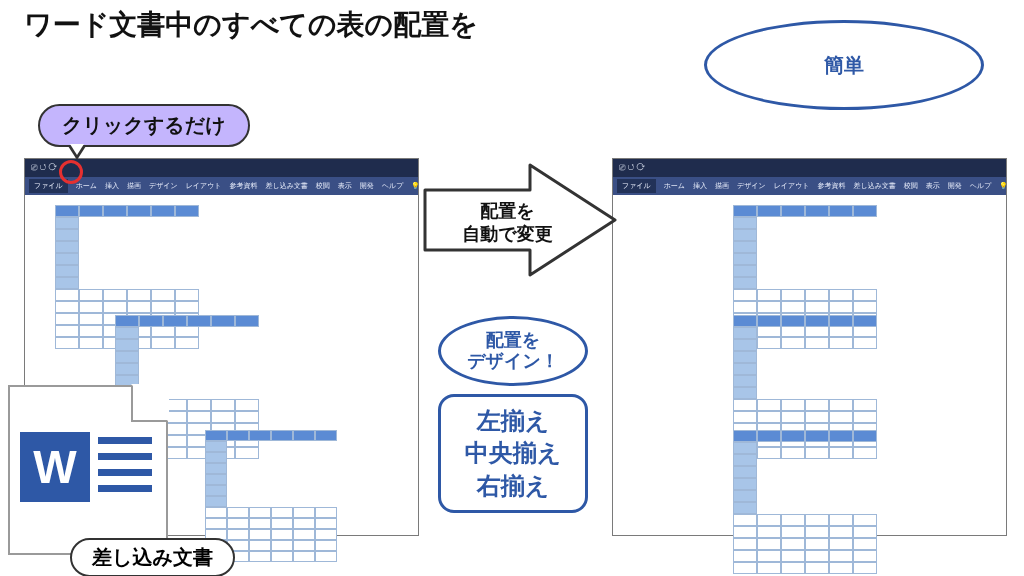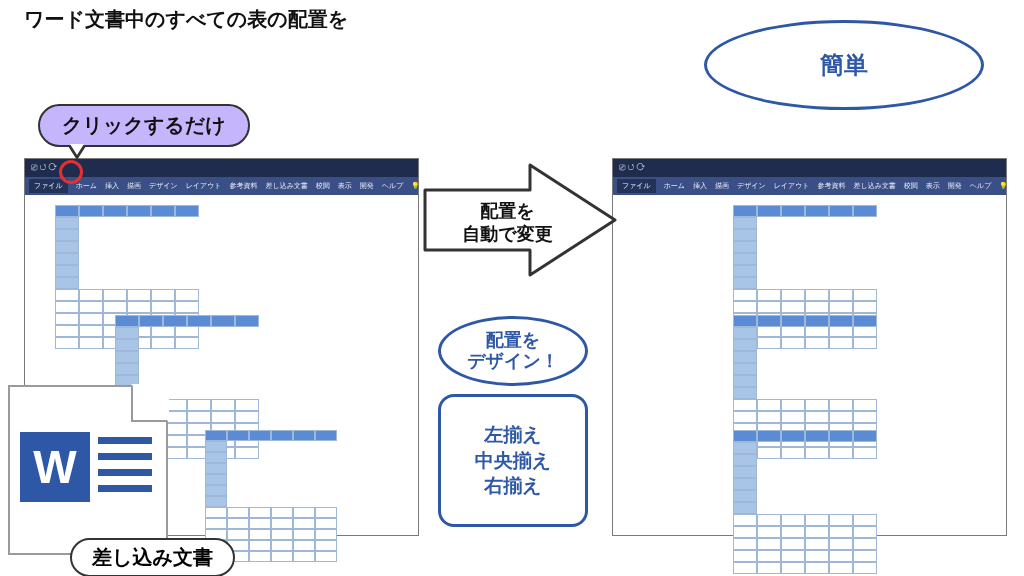--- a/index.html
+++ b/index.html
@@ -9,25 +9,25 @@
     --accent:#2e58a6;
     --tbl-head:#5b8bd4;
     --tbl-head2:#a8c5e8;
     --tbl-line:#9fb8d8;
     --page-border:#7a7a7a;
   }
   *{box-sizing:border-box;font-family:"Yu Gothic","Hiragino Sans","Meiryo",sans-serif}
   body{margin:0;width:1024px;height:576px;background:#fff;position:relative;overflow:hidden}
 
   
-  .title{position:absolute;left:24px;top:6px;font-size:20px;font-weight:700;color:#111;line-height:1.35}
+  .title{position:absolute;left:24px;top:6px;font-size:28px;font-weight:700;color:#111;line-height:1.35}
   .title .l2{display:block}
 
   
-  .easy-badge{position:absolute;right:40px;top:20px;width:280px;height:90px;border:3px solid var(--accent);border-radius:50%;display:flex;flex-direction:column;align-items:center;justify-content:center;font-size:24px;font-weight:700;color:var(--accent);line-height:1.2}
+  .easy-badge{position:absolute;right:40px;top:20px;width:280px;height:90px;border:3px solid var(--accent);border-radius:50%;display:flex;flex-direction:column;align-items:center;justify-content:center;font-size:20px;font-weight:700;color:var(--accent);line-height:1.2}
 
   
   .click-bubble{position:absolute;left:38px;top:104px;border:2px solid #333;border-radius:26px;background:#c4b5fd;padding:6px 22px;font-size:20px;font-weight:700;color:#111;z-index:6}
   .click-tail{position:absolute;left:68px;top:146px;width:0;height:0;border-left:9px solid transparent;border-right:9px solid transparent;border-top:14px solid #333;z-index:6}
   .click-tail::after{content:"";position:absolute;left:-7px;top:-16px;border-left:7px solid transparent;border-right:7px solid transparent;border-top:11px solid #fff}
 
   
   .red-circle{position:absolute;left:59px;top:160px;width:24px;height:24px;border:3px solid #e63030;border-radius:50%;z-index:7}
 
   
@@ -60,21 +60,21 @@
   .right .t2{left:120px;top:120px}
   .right .t3{left:120px;top:235px}
 
   
   .big-arrow{position:absolute;left:420px;top:160px;z-index:2}
   .big-arrow svg{display:block}
   .arrow-text{position:absolute;left:440px;top:200px;width:135px;text-align:center;font-size:18px;font-weight:600;color:#111;line-height:1.3;z-index:3}
 
   
   .sel-bubble{position:absolute;left:438px;top:316px;width:150px;height:70px;border:3px solid var(--accent);border-radius:50%;display:flex;flex-direction:column;align-items:center;justify-content:center;font-size:18px;font-weight:600;color:var(--accent);line-height:1.15}
-  .align-box{position:absolute;left:438px;top:394px;width:150px;border:3px solid var(--accent);border-radius:16px;display:flex;flex-direction:column;align-items:center;justify-content:center;font-size:19px;font-weight:600;color:var(--accent);padding:25px 0;line-height:1.35}
+  .align-box{position:absolute;left:438px;top:394px;width:150px;border:3px solid var(--accent);border-radius:16px;display:flex;flex-direction:column;align-items:center;justify-content:center;font-size:24px;font-weight:600;color:var(--accent);padding:8px 0;line-height:1.35}
 
   
   .file-wrap{position:absolute;left:8px;top:385px;z-index:8}
   .file-page{position:relative;width:160px;height:170px;background:#fff;border:2px solid #9a9a9a;border-top-right-radius:0}
   .file-fold{position:absolute;right:-1px;top:-1px;width:36px;height:36px;background:#fff;border-left:2px solid #9a9a9a;border-bottom:2px solid #9a9a9a}
   .file-fold::before{content:"";position:absolute;right:-2px;top:-2px;width:38px;height:38px;background:#fff;clip-path:polygon(0 0,100% 100%,100% 0)}
   .w-badge{position:absolute;left:10px;top:45px;width:70px;height:70px;background:var(--accent);display:flex;align-items:center;justify-content:center;color:#fff;font-family:"Segoe UI",sans-serif;font-weight:700;font-size:46px}
   .doc-lines{position:absolute;left:88px;top:50px;display:flex;flex-direction:column;gap:9px}
   .doc-lines i{display:block;width:54px;height:7px;background:var(--accent)}
   .file-label{position:absolute;left:70px;top:538px;border:2px solid #333;border-radius:22px;background:#fff;padding:4px 20px;font-size:20px;font-weight:600;z-index:9}

